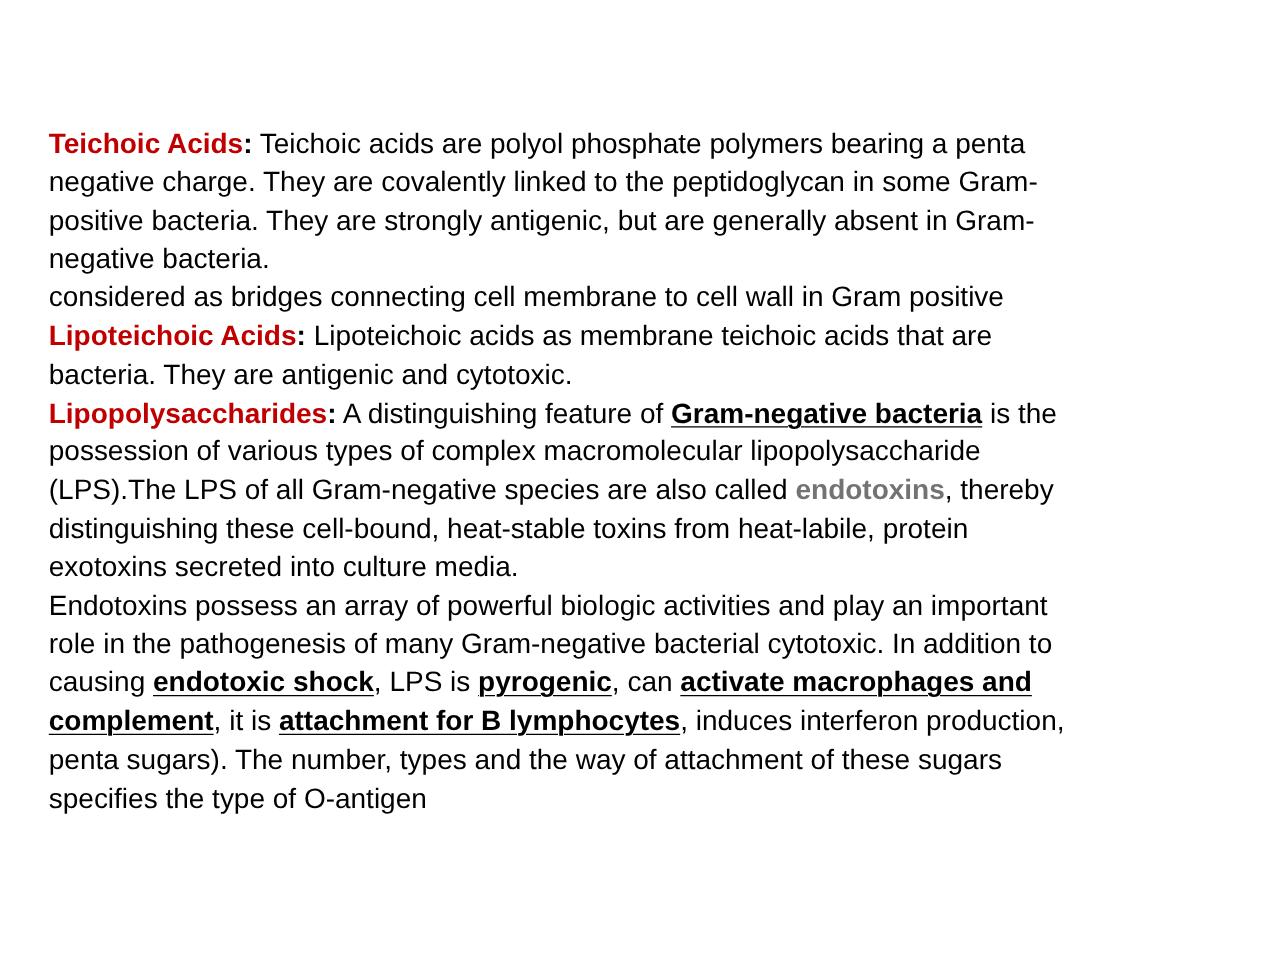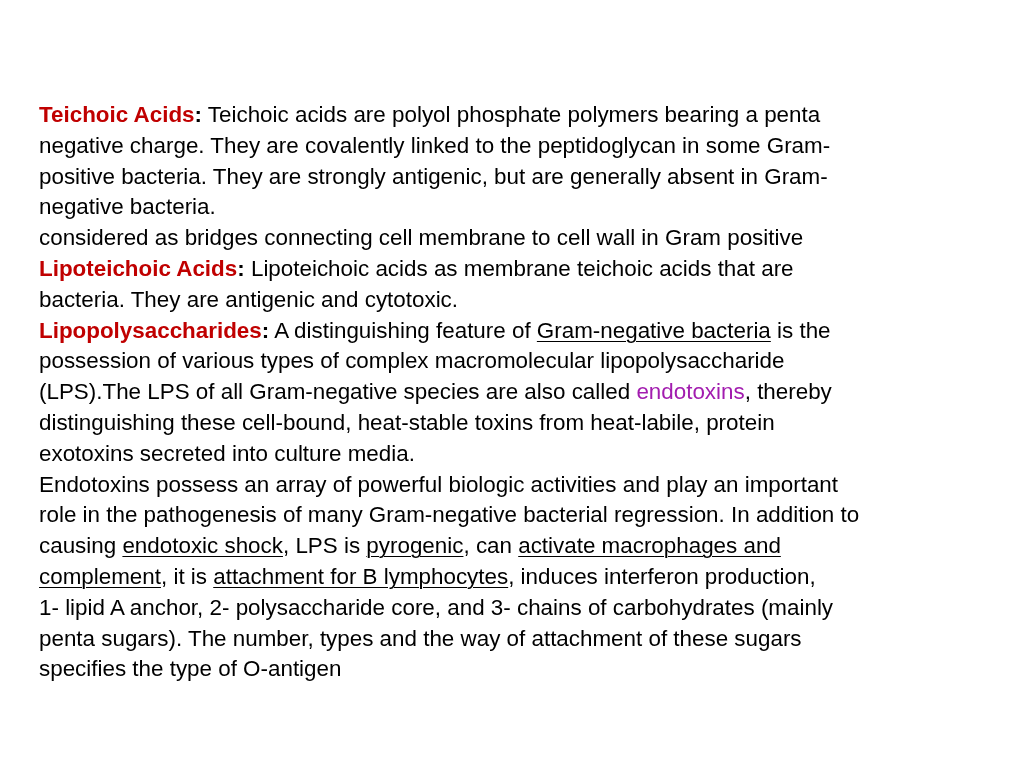--- a/index.html
+++ b/index.html
@@ -30,27 +30,28 @@
     .heading {
       font-weight: bold;
       color: #C00000;
       text-align: right;
     }
     .colon {
       font-weight: bold;
       color: #000000;
     }
     .highlight {
-      font-weight: normal;
-      color: #a21caf;
+      font-weight: bold;
+      color: #737373;
     }
     .ul {
       text-decoration: underline;
       text-underline-offset: 3px;
       text-decoration-thickness: 1px;
+      font-weight: bold;
     }
   </style>
 </head>
 <body>
 
 <div class="slide">
 
   <div>
     <span class="line"><span class="heading">Teichoic Acids</span><span class="colon">:</span><span> Teichoic acids are polyol phosphate polymers bearing a penta</span></span>
     <span class="line">negative charge. They are covalently linked to the peptidoglycan in some Gram-</span>
@@ -67,21 +68,20 @@
   <div>
     <span class="line"><span class="heading">Lipopolysaccharides</span><span class="colon">:</span><span> A distinguishing feature of </span><span class="ul">Gram-negative bacteria</span><span> is the</span></span>
     <span class="line">possession of various types of complex macromolecular lipopolysaccharide</span>
     <span class="line"><span>(LPS).The LPS of all Gram-negative species are also called </span><span class="highlight">endotoxins</span><span>, thereby</span></span>
     <span class="line">distinguishing these cell-bound, heat-stable toxins from heat-labile, protein</span>
     <span class="line">exotoxins secreted into culture media.</span>
   </div>
 
   <div>
     <span class="line">Endotoxins possess an array of powerful biologic activities and play an important</span>
-    <span class="line">role in the pathogenesis of many Gram-negative bacterial regression. In addition to</span>
+    <span class="line">role in the pathogenesis of many Gram-negative bacterial cytotoxic. In addition to</span>
     <span class="line"><span>causing </span><span class="ul">endotoxic shock</span><span>, LPS is </span><span class="ul">pyrogenic</span><span>, can </span><span class="ul">activate macrophages and</span></span>
     <span class="line"><span class="ul">complement</span><span>, it is </span><span class="ul">attachment for B lymphocytes</span><span>, induces interferon production,</span></span>
-    <span class="line">1- lipid A anchor, 2- polysaccharide core, and 3- chains of carbohydrates (mainly</span>
     <span class="line">penta sugars). The number, types and the way of attachment of these sugars</span>
     <span class="line">specifies the type of O-antigen</span>
   </div>
 
 </div>
 
 </body></html>

